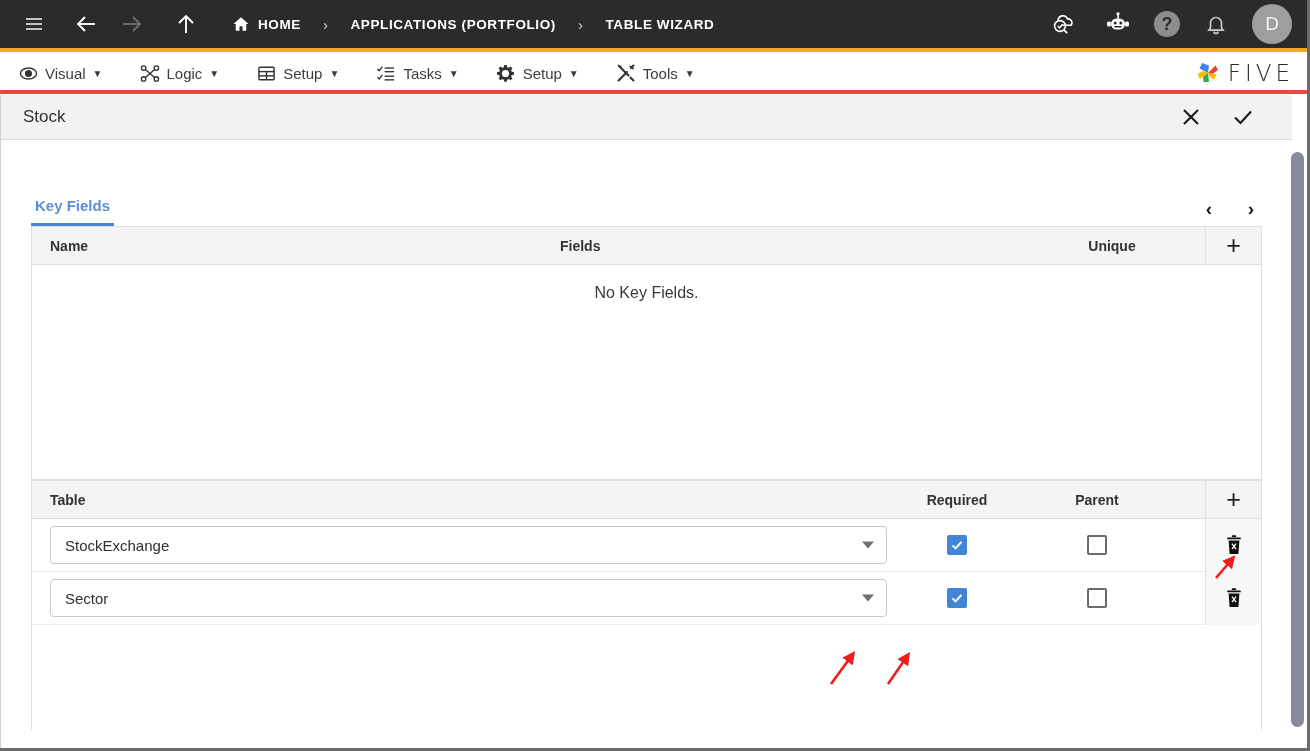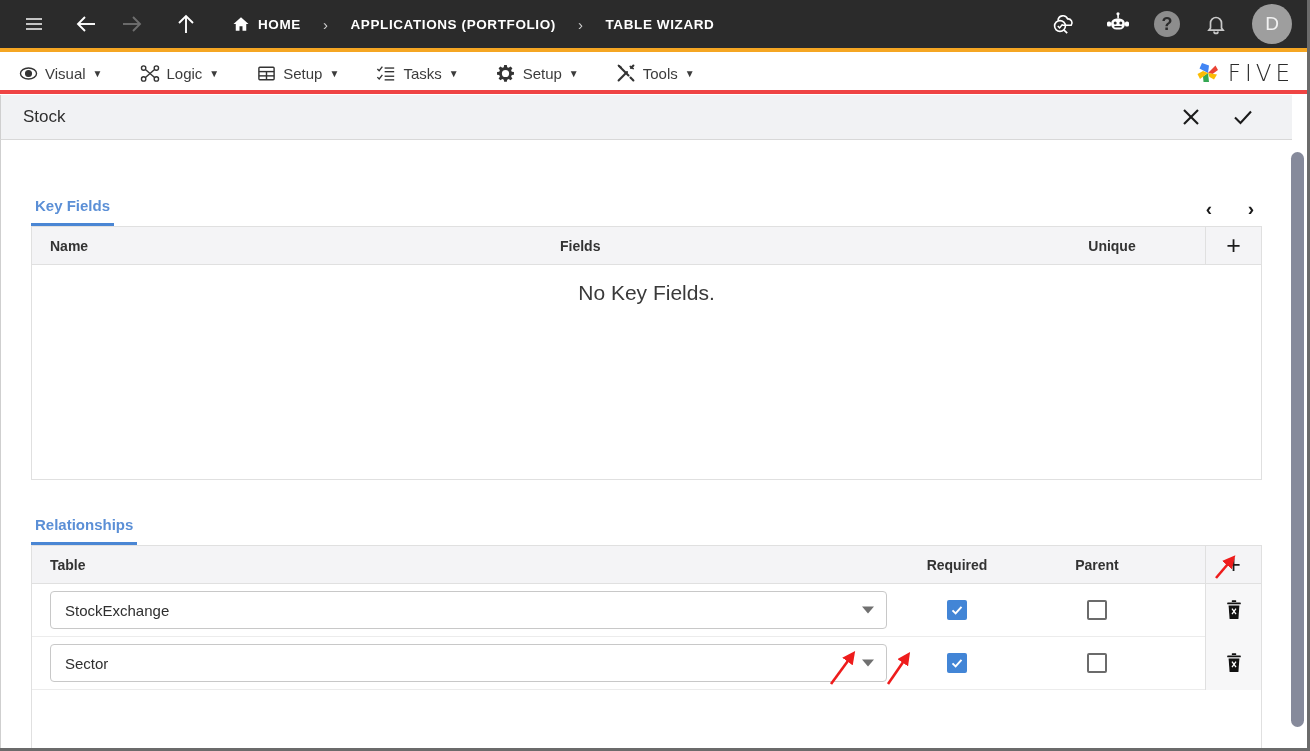--- a/index.html
+++ b/index.html
@@ -90,21 +90,21 @@
   .thead {
     display:flex; align-items:center; height:38px; background:#f4f4f6;
     border-bottom:1px solid #e0e0e0; font-size:14px; color:#333; font-weight:bold;
   }
   .th { padding:0 0 0 18px; }
   .th-plus {
     width:56px; height:38px; margin-left:auto; display:flex; align-items:center;
     justify-content:center; border-left:1px solid #e0e0e0; font-size:25px; color:#1b1b1b; font-weight:300;
   }
   .empty-msg { height:38px; display:flex; align-items:center; justify-content:center;
-    font-size:21px; color:#3a3a3a; padding-top:18px; }
+    font-size:16px; color:#3a3a3a; padding-top:18px; }
 
   #keyfields-body { height:214px; }
 
   .rel-row { display:flex; align-items:center; height:53px; border-bottom:1px solid #ececec; }
   .rel-select-cell { padding:0 0 0 18px; width:855px; }
   .rel-select {
     position:relative; height:38px; border:1px solid #c8c8c8; border-radius:4px;
     background:#fff; display:flex; align-items:center; padding:0 14px; font-size:15px; color:#2f2f2f;
   }
   .rel-select .dd-caret { position:absolute; right:12px; top:50%; transform:translateY(-50%);
@@ -344,23 +344,20 @@
         <div class="th" style="width:510px">Name</div>
         <div class="th" style="width:480px">Fields</div>
         <div class="th" style="width:180px;text-align:center;padding-left:0">Unique</div>
         <div class="th-plus">+</div>
       </div>
       <div id="keyfields-body">
         <div class="empty-msg">No Key Fields.</div>
       </div>
     </div>
 
-    <div class="tabrow" style="margin-top:23px">
-      <div class="tab">Relationships</div>
-    </div>
 
     <div class="tbl" style="border-bottom:none;height:250px;overflow:hidden">
       <div class="thead">
         <div class="th" style="width:855px">Table</div>
         <div class="th" style="width:140px;text-align:center;padding-left:0">Required</div>
         <div class="th" style="width:140px;text-align:center;padding-left:0">Parent</div>
         <div class="th-plus">+</div>
       </div>
 
       <div class="rel-row">

